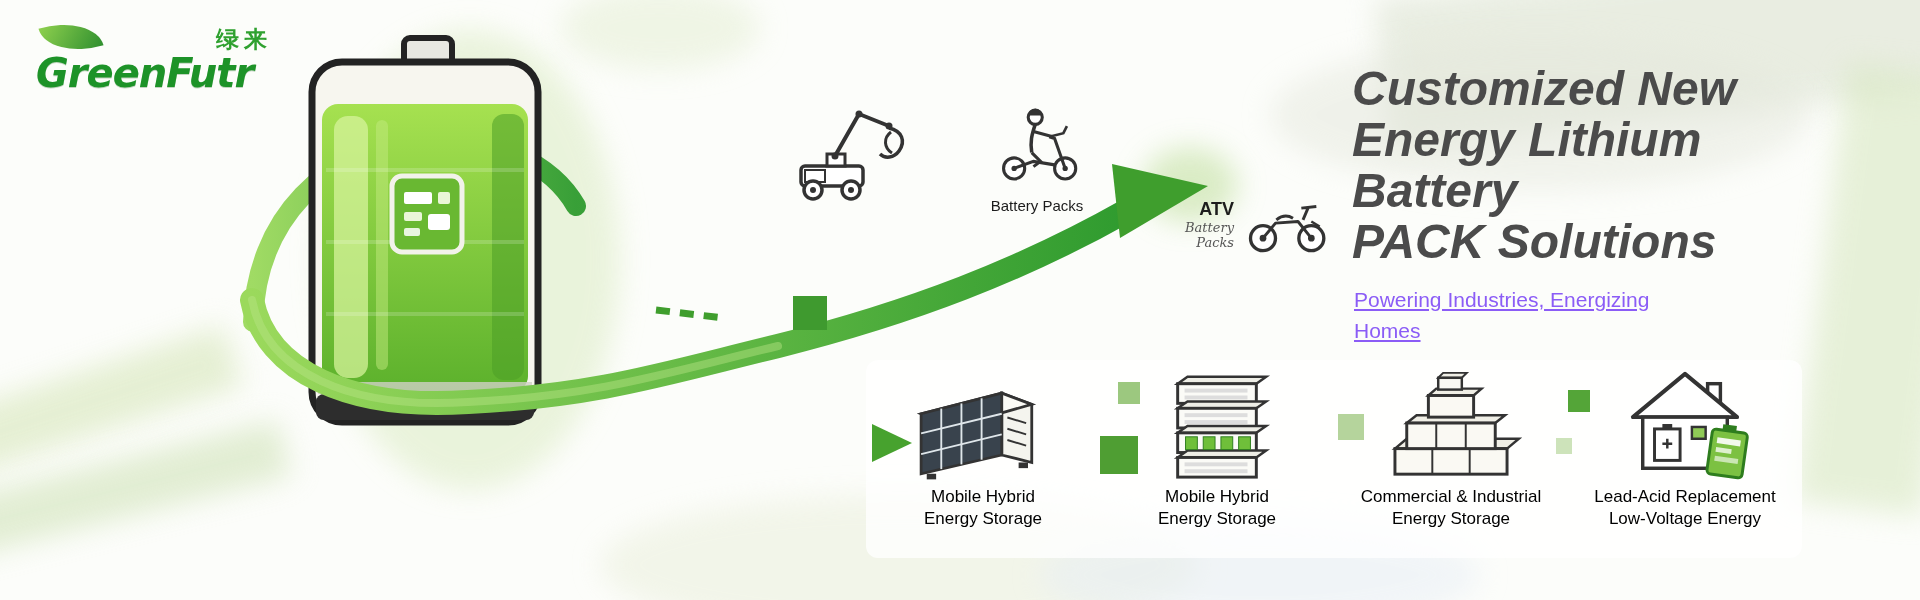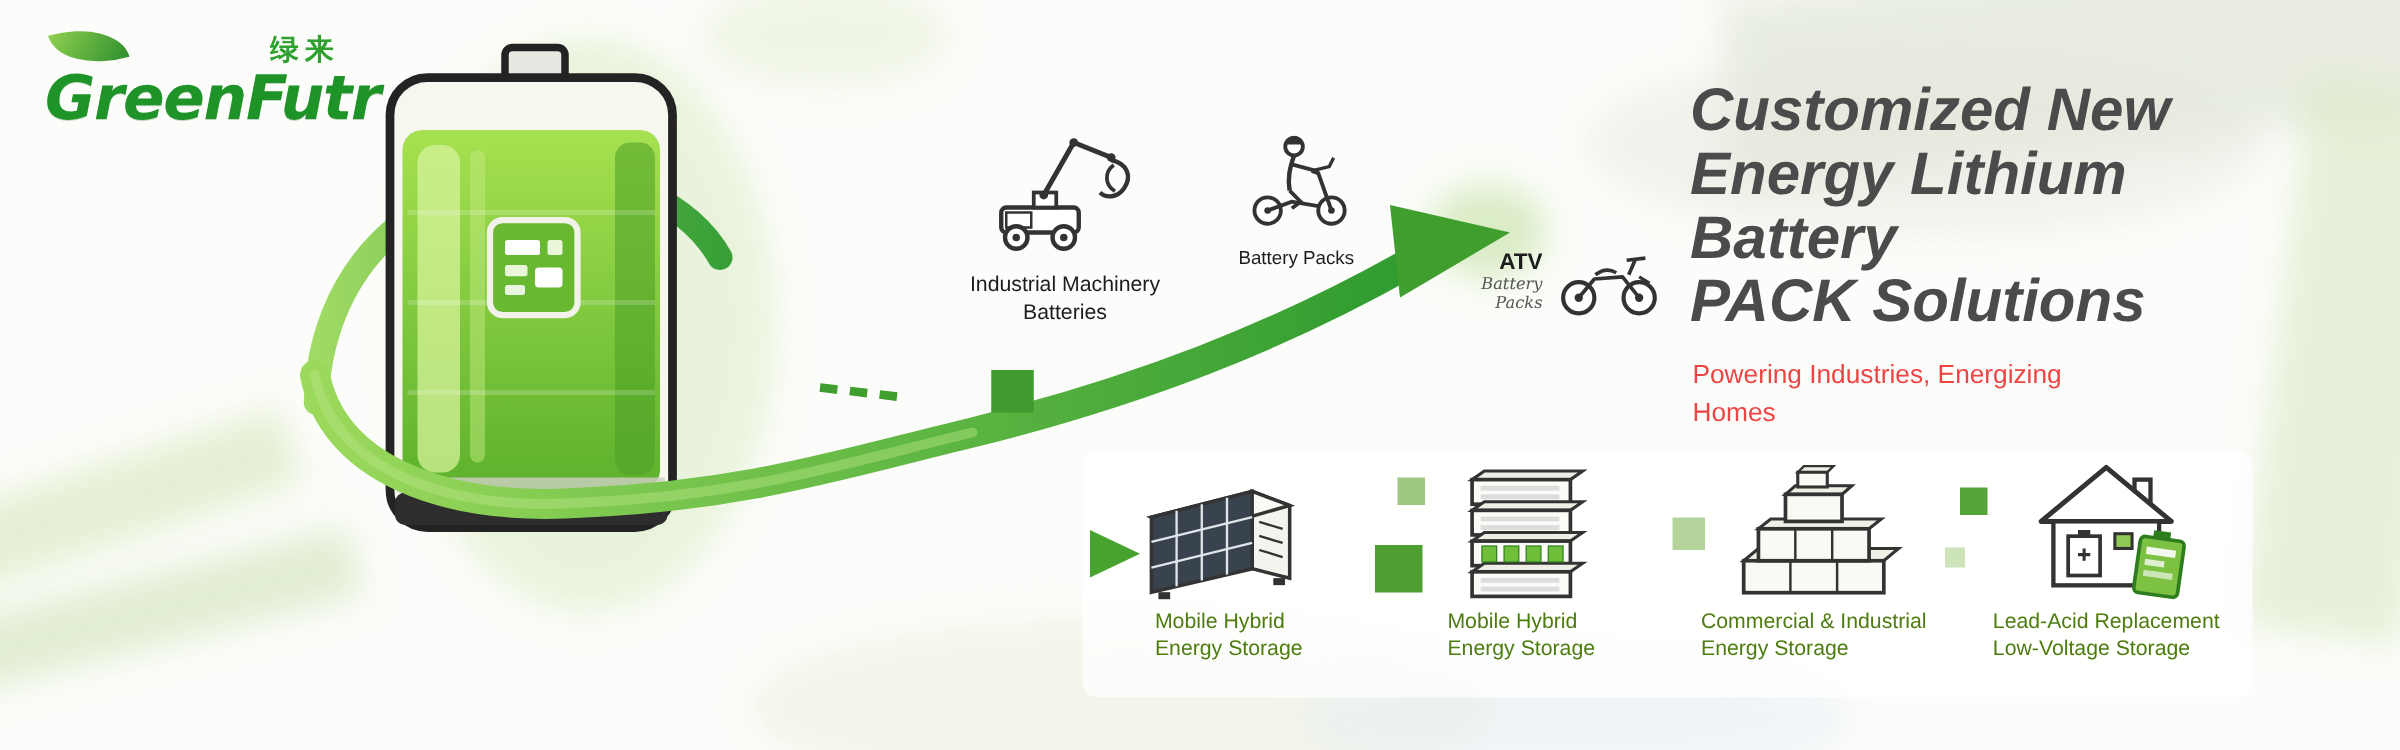--- a/index.html
+++ b/index.html
@@ -10,50 +10,50 @@
   svg.layer { position:absolute; left:0; top:0; width:1920px; height:600px; pointer-events:none; }
   .bg { z-index:0; }
   .overlay { z-index:3; }
 
   
   .logo { position:absolute; left:36px; top:16px; width:300px; height:104px; z-index:4; cursor:pointer; }
   .leaf { position:absolute; left:6px; top:4px; width:58px; height:34px;
           background:linear-gradient(135deg,#8ed04e,#2f8f2f);
           border-radius:0 100% 0 100%; transform:rotate(-16deg); }
   .logo-text { position:absolute; left:0; top:34px; font-family:"DejaVu Sans", sans-serif;
-               font-size:49px; font-weight:bold; font-style:italic; color:#1d9328;
+               font-size:40px; font-weight:bold; font-style:italic; color:#1d9328;
                letter-spacing:-1px; text-shadow:0 1px 0 rgba(20,90,20,.25); }
   .logo-cn { position:absolute; left:180px; top:8px; font-size:23px; font-weight:bold;
              color:#2fa12f; letter-spacing:5px; }
 
   
   .app-item { position:absolute; text-align:center; color:#1c1c1c; z-index:4; }
   .app-label { font-size:17px; line-height:1.3; white-space:pre-line; margin-top:6px; font-weight:500; }
   .app-1 { left:760px; top:86px; width:184px; }
   .app-2 { left:962px; top:98px; width:150px; }
   .app-2 .app-label { font-size:15px; }
   .app-3 { left:1158px; top:180px; width:180px; display:flex; align-items:center; gap:4px; text-align:right; }
   .atv-labels { width:76px; }
   .atv-main { font-size:18px; font-weight:600; color:#1c1c1c; }
   .atv-sub  { font-size:13px; font-style:italic; color:#555; font-family:"DejaVu Serif", serif; }
 
   
   .headline { position:absolute; left:1352px; top:64px; width:510px; z-index:4; }
   .headline h1 { margin:0; font-size:48px; line-height:1.06; font-style:italic; font-weight:bold;
                  color:#4b4b4b; white-space:pre-line; }
-  .headline p  { margin:16px 0 0 2px; font-size:21px; line-height:1.5; color:#ef4444;
-                 white-space:pre-line; }
+  .headline p  { margin:16px 0 0 2px; font-size:21px; line-height:1.5; color:#8b5cf6;
+                 white-space:pre-line;text-decoration:underline; }
 
   
   .panel { position:absolute; left:866px; top:360px; width:936px; height:198px;
            background:rgba(255,255,255,.78); border-radius:12px; display:flex; z-index:2; }
   .storage-item { flex:1; display:flex; flex-direction:column; align-items:center; padding-top:6px; }
   .storage-item svg { width:150px; height:118px; }
-  .storage-label { font-size:17px; line-height:1.28; text-align:left; white-space:pre-line;
-                   color:#4d7c0f; margin-top:2px; }
+  .storage-label { font-size:17px; line-height:1.28; text-align:center; white-space:pre-line;
+                   color:#000000; margin-top:2px; }
 </style>
 </head>
 <body>
 
 <div class="banner">
 
   <svg class="layer bg" viewBox="0 0 1920 600">
     <defs>
       <linearGradient id="swoosh" x1="0" y1="0" x2="1" y2="0">
         <stop offset="0" stop-color="#9bd95c"></stop>
@@ -191,21 +191,21 @@
         <rect x="82" y="62" width="14" height="12" fill="#8fca56" stroke="#333" stroke-width="2.5"></rect>
         <g transform="rotate(8 118 88)">
           <rect x="110" y="60" width="14" height="7" fill="#2e7d1e"></rect>
           <rect x="100" y="66" width="36" height="46" rx="4" fill="#7cc142" stroke="#2e7d1e" stroke-width="3"></rect>
           <rect x="106" y="74" width="24" height="6" fill="#fff" opacity="0.9"></rect>
           <rect x="106" y="84" width="16" height="5" fill="#fff" opacity="0.75"></rect>
           <rect x="106" y="93" width="24" height="5" fill="#fff" opacity="0.6"></rect>
         </g>
       </svg>
       <div class="storage-label">Lead-Acid Replacement
-Low-Voltage Storage</div>
+Low-Voltage Energy</div>
     </div>
   </div>
 
   <svg class="layer overlay" viewBox="0 0 1920 600">
     <path d="M 656 310 L 724 318" stroke="#3f9e2d" stroke-width="7" stroke-dasharray="14 10" fill="none"></path>
     <polygon points="872,424 912,443 872,462" fill="#47a22e"></polygon>
     <g>
       <rect x="793" y="296" width="34" height="34" fill="#3f9a2f"></rect>
       <rect x="1100" y="436" width="38" height="38" fill="#4f9e33"></rect>
       <rect x="1118" y="382" width="22" height="22" fill="#9cc87f"></rect>
@@ -230,22 +230,20 @@
       <circle cx="64" cy="104" r="9" fill="#fff" stroke="#333" stroke-width="3.5"></circle>
       <circle cx="64" cy="104" r="3" fill="#333"></circle>
       <rect x="40" y="68" width="18" height="12" fill="#fff" stroke="#333" stroke-width="3"></rect>
       <path d="M48 70 L72 28 L102 40" fill="none" stroke="#333" stroke-width="4" stroke-linejoin="round"></path>
       <circle cx="48" cy="70" r="3.5" fill="#333"></circle>
       <circle cx="72" cy="28" r="3.5" fill="#333"></circle>
       <circle cx="102" cy="40" r="3.5" fill="#333"></circle>
       <path d="M102 42 c13 3 17 13 10 23 c-5 7 -14 8 -19 3" fill="none" stroke="#333" stroke-width="3.5"></path>
       <path d="M104 46 c-8 6 -7 16 1 21" fill="none" stroke="#333" stroke-width="3"></path>
     </svg>
-    <div class="app-label">Industrial Machinery
-Batteries</div>
   </div>
 
   <div class="app-item app-2">
     <svg width="120" height="88" viewBox="0 0 120 100">
       <circle cx="34" cy="80" r="12" fill="#fff" stroke="#333" stroke-width="3.5"></circle>
       <circle cx="34" cy="80" r="3" fill="#333"></circle>
       <circle cx="92" cy="80" r="12" fill="#fff" stroke="#333" stroke-width="3.5"></circle>
       <circle cx="92" cy="80" r="3" fill="#333"></circle>
       <path d="M34 80 L56 72 L80 76" fill="none" stroke="#333" stroke-width="3.5"></path>
       <path d="M92 80 L80 46 L74 44" fill="none" stroke="#333" stroke-width="3.5"></path>

